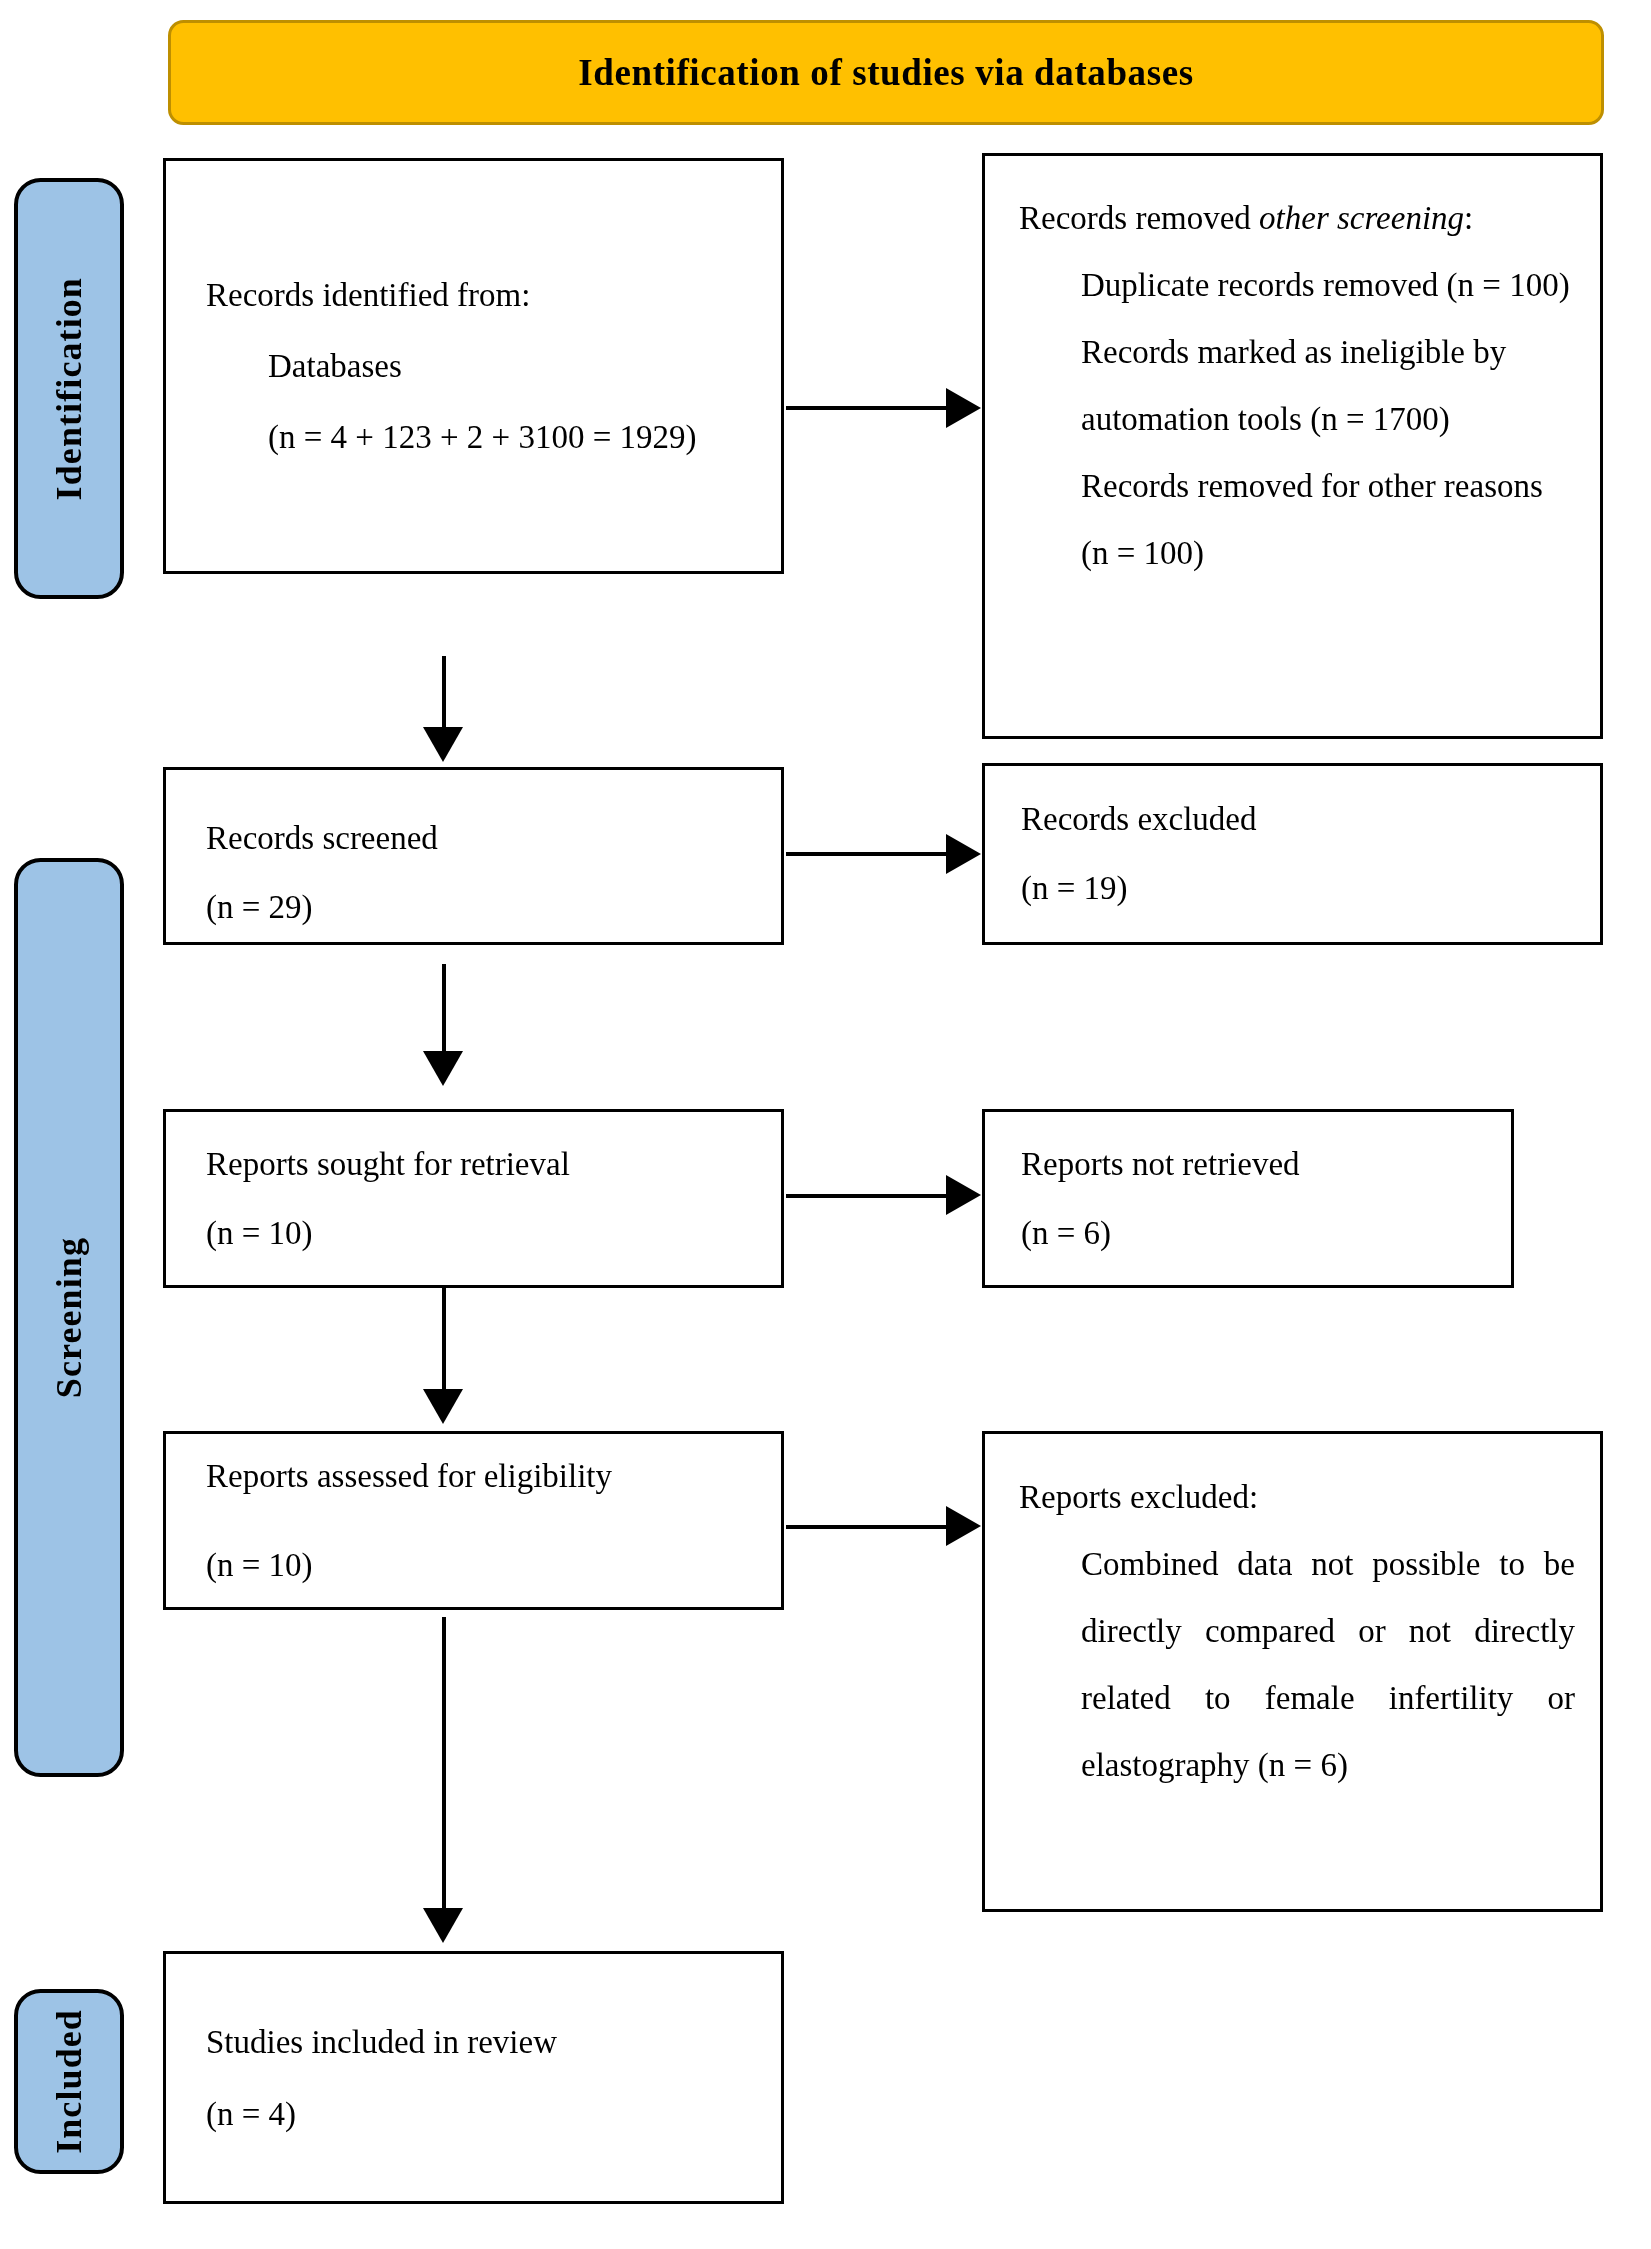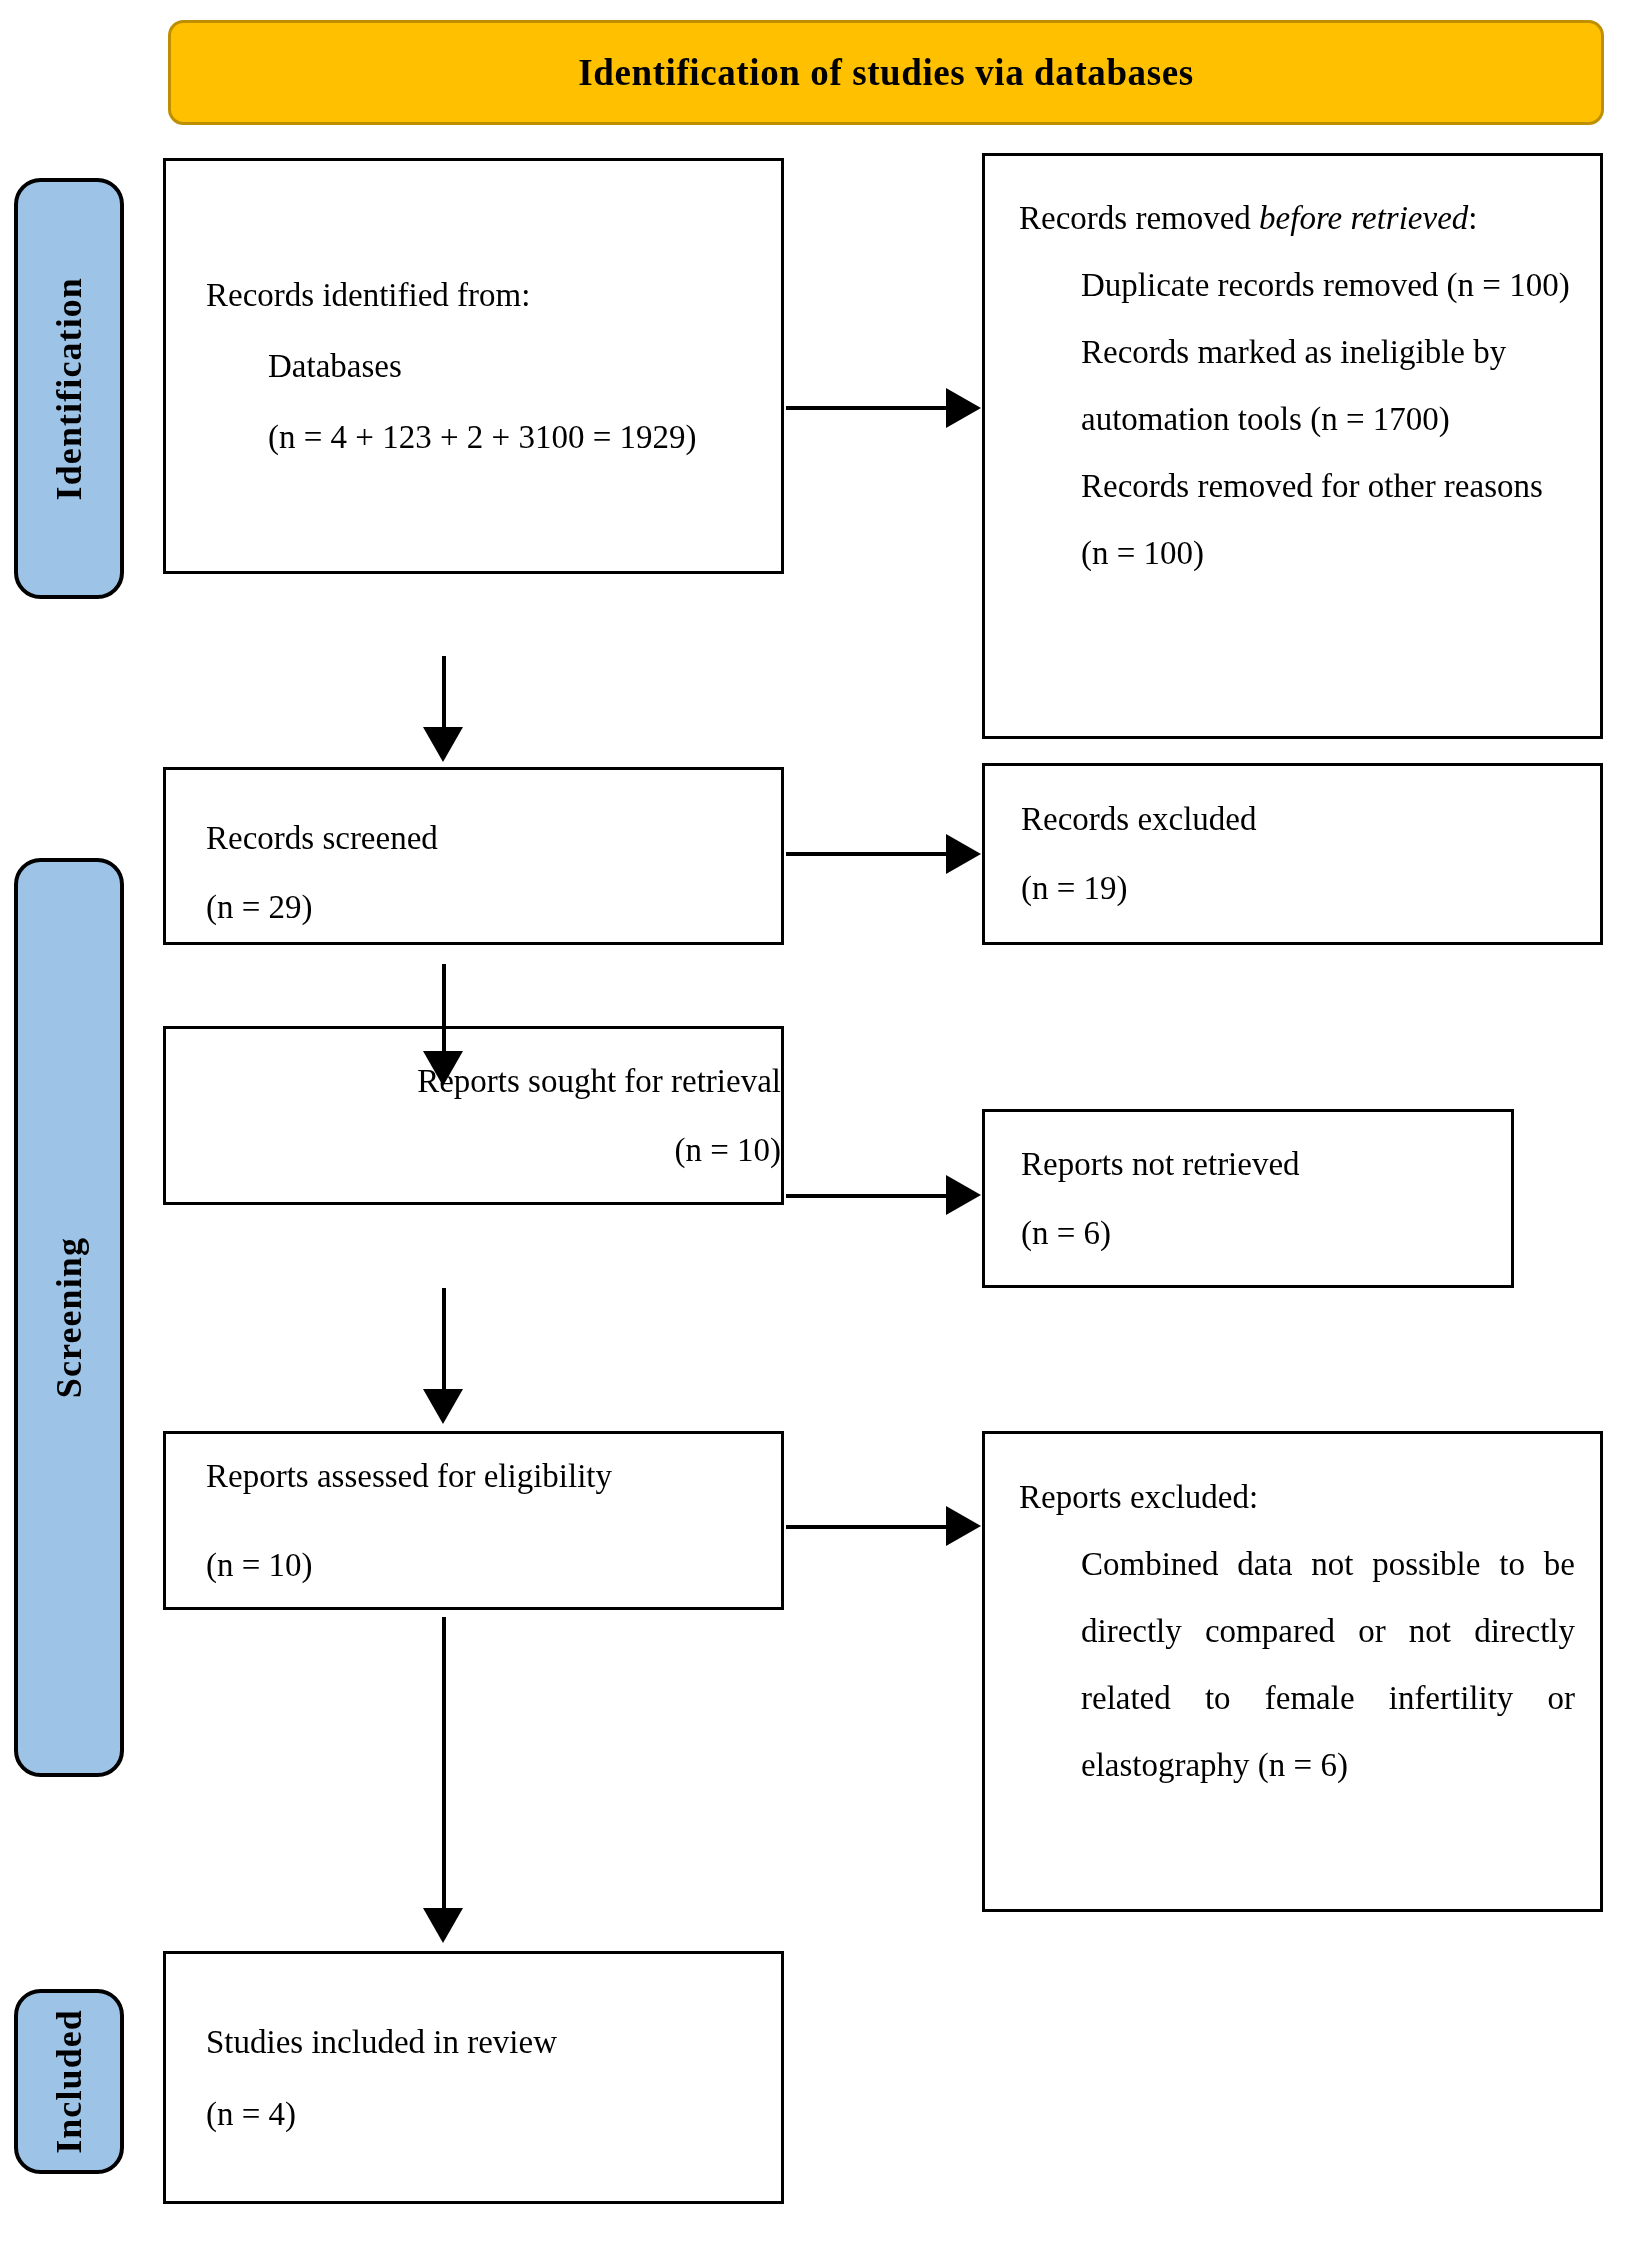--- a/index.html
+++ b/index.html
@@ -45,21 +45,21 @@
     border:3.9px solid var(--box-border,#000);
     font-size:33px;line-height:71px;
   }
   .vcenter{display:flex;flex-direction:column;justify-content:center;}
   .indent{margin-left:62px;}
 
   .b-identified{left:163px;top:158px;width:621px;height:416px;padding-left:40px;padding-right:16.5px;}
   .b-removed{left:982px;top:153px;width:621px;height:586px;padding:29px 23px 16.5px 34px;font-size:33px;line-height:67px;}
   .b-screened{left:163px;top:767px;width:621px;height:178px;padding-left:40px;line-height:69px;justify-content:flex-end;}
   .b-records-excluded{left:982px;top:763px;width:621px;height:182px;padding-left:36px;line-height:69px;}
-  .b-sought{left:163px;top:1026px;width:621px;height:179px;padding-left:40px;line-height:69px;align-items:flex-end;}
+  .b-sought{left:163px;top:1109px;width:621px;height:179px;padding-left:40px;line-height:69px;}
   .b-not-retrieved{left:982px;top:1109px;width:532px;height:179px;padding-left:36px;line-height:69px;}
   .b-assessed{left:163px;top:1431px;width:621px;height:179px;padding-left:40px;line-height:69px;gap:20px;}
   .b-reports-excluded{left:982px;top:1431px;width:621px;height:481px;padding:30px 25px 16.5px 34px;font-size:33px;line-height:67px;}
   .b-included{left:163px;top:1951px;width:621px;height:253px;padding-left:40px;line-height:72px;}
 
   .reason{margin-left:62px;text-align:justify;}
   .em{font-style:italic;}
 
   .stem-h{position:absolute;height:3.9px;background:var(--arrow,#000);}
   .stem-v{position:absolute;width:3.9px;background:var(--arrow,#000);}
@@ -89,21 +89,21 @@
     <span>Included</span>
   </div>
 
   <div class="wbox vcenter b-identified">
     <div>Records identified from:</div>
     <div class="indent">Databases</div>
     <div class="indent">(n = 4 + 123 + 2 + 3100 = 1929)</div>
   </div>
 
   <div class="wbox b-removed">
-    <div><span>Records removed </span><span class="em">before retrieved</span><span>:</span></div>
+    <div><span>Records removed </span><span class="em">other screening</span><span>:</span></div>
     <div class="indent">Duplicate records removed (n = 100)</div>
     <div class="indent">Records marked as ineligible by automation tools (n = 1700)</div>
     <div class="indent">Records removed for other reasons (n = 100)</div>
   </div>
 
   <div class="wbox vcenter b-screened">
     <div>Records screened</div>
     <div>(n = 29)</div>
   </div>
 

